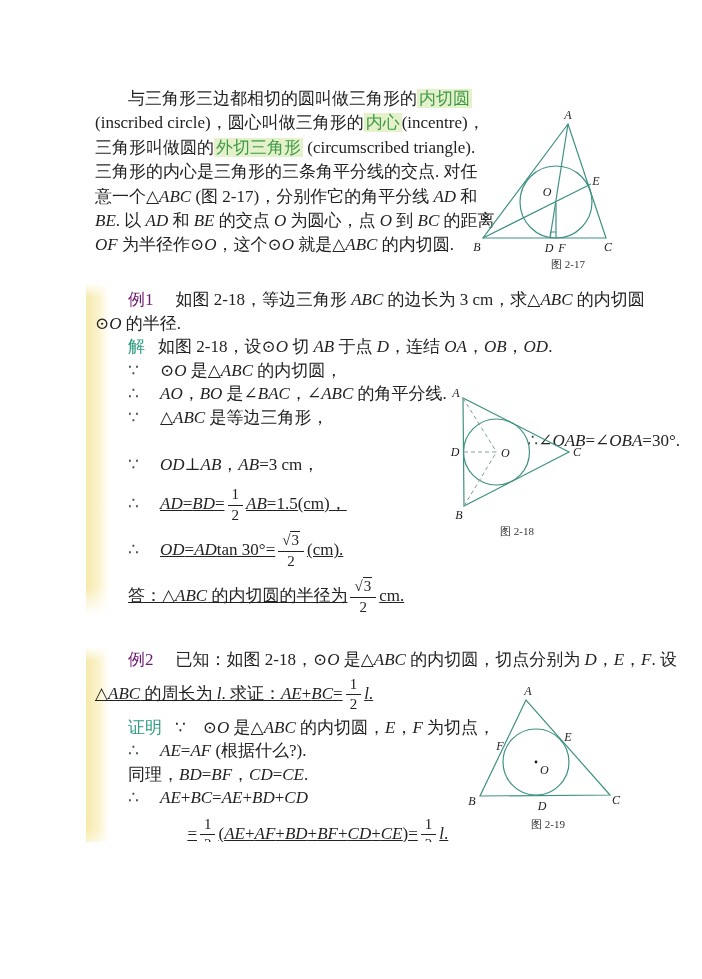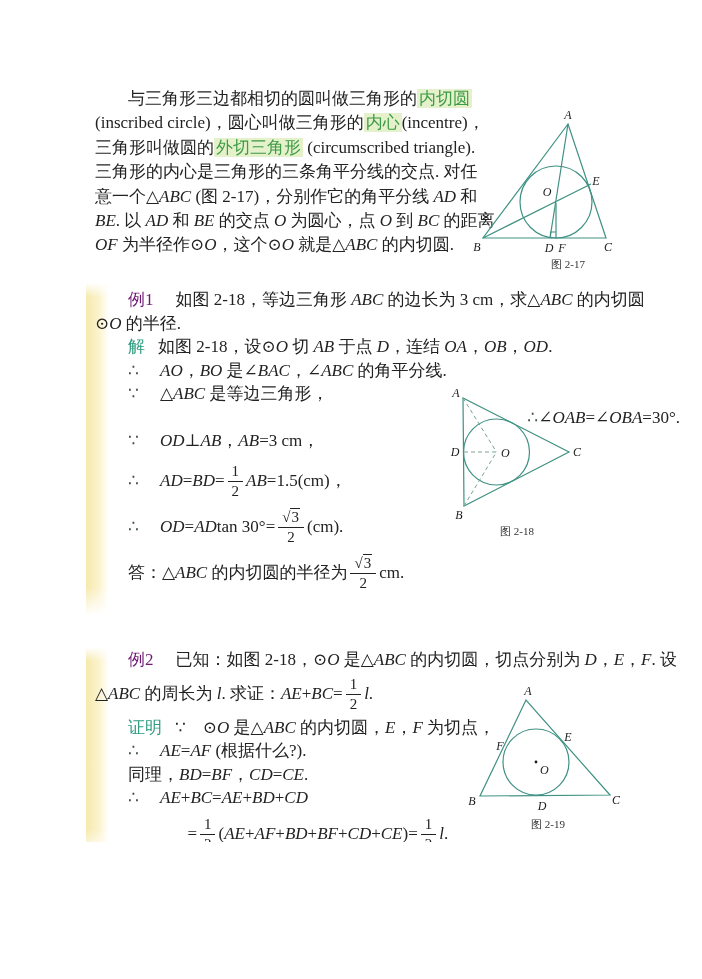--- a/index.html
+++ b/index.html
@@ -6,21 +6,21 @@
   .page{position:relative;width:702px;height:842px;background:#fff;overflow:hidden;
         font-family:"Liberation Serif","DejaVu Serif",serif;color:#222;}
   .textblock{position:absolute;width:585px;}
   .line{height:23.5px;line-height:23.5px;font-size:17px;white-space:nowrap;}
   #intro .line{height:24.4px;line-height:24.4px;}
   .lead{display:inline-block;width:32px;color:#3c4a46;}
   .i{font-style:italic;}
   .hl{color:#3e9b46;background:#e4f1cb;padding:0 2px;}
   .exlab{color:#701a75;margin-right:22px;}
   .sollab{color:#2c9c80;margin-right:13px;}
-  .eq{height:44px;line-height:44px;}
+  .eq{height:44px;line-height:44px;text-decoration:underline;}
   .h48{height:48px;line-height:48px;}
   .mt6{margin-top:6px;}
   .mt4{margin-top:0;}
   .frac{display:inline-block;vertical-align:middle;text-align:center;font-size:15px;
         line-height:1.15;margin:0 3px;}
   .frac .fn{display:block;border-bottom:1.3px solid #222;padding:0 4px 1px 4px;}
   .frac .fd{display:block;padding-top:1px;}
   .rsign{font-style:normal;}
   .rval{border-top:1.3px solid #222;padding:0 1px;}
   .strip{position:absolute;width:23px;
@@ -62,20 +62,21 @@
       <div class="line"><span>三角形叫做圆的</span><span class="hl">外切三角形</span><span> (circumscribed triangle).</span></div>
       <div class="line"><span>三角形的内心是三角形的三条角平分线的交点. 对任</span></div>
       <div class="line"><span>意一个△</span><span class="i">ABC</span><span> (图 2-17)，分别作它的角平分线 </span><span class="i">AD</span><span> 和</span></div>
       <div class="line"><span class="i">BE</span><span>. 以 </span><span class="i">AD</span><span> 和 </span><span class="i">BE</span><span> 的交点 </span><span class="i">O</span><span> 为圆心，点 </span><span class="i">O</span><span> 到 </span><span class="i">BC</span><span> 的距离</span></div>
       <div class="line"><span class="i">OF</span><span> 为半径作⊙</span><span class="i">O</span><span>，这个⊙</span><span class="i">O</span><span> 就是△</span><span class="i">ABC</span><span> 的内切圆.</span></div>
     </div>
   <div id="ex1" class="textblock" style="left:95px;top:288px;">
       <div class="line" style="padding-left: 33px;"><span class="exlab">例1</span><span>如图 2-18，等边三角形 </span><span class="i">ABC</span><span> 的边长为 3 cm，求△</span><span class="i">ABC</span><span> 的内切圆</span></div>
       <div class="line"><span>⊙</span><span class="i">O</span><span> 的半径.</span></div>
       <div class="line" style="padding-left: 33px;"><span class="sollab">解</span><span>如图 2-18，设⊙</span><span class="i">O</span><span> 切 </span><span class="i">AB</span><span> 于点 </span><span class="i">D</span><span>，连结 </span><span class="i">OA</span><span>，</span><span class="i">OB</span><span>，</span><span class="i">OD</span><span>.</span></div>
+      <div class="line" style="padding-left: 33px;"><span class="lead">∵</span><span>⊙</span><span class="i">O</span><span> 是△</span><span class="i">ABC</span><span> 的内切圆，</span></div>
       <div class="line" style="padding-left: 33px;"><span class="lead">∴</span><span class="i">AO</span><span>，</span><span class="i">BO</span><span> 是∠</span><span class="i">BAC</span><span>，∠</span><span class="i">ABC</span><span> 的角平分线.</span></div>
       <div class="line" style="padding-left: 33px;"><span class="lead">∵</span><span>△</span><span class="i">ABC</span><span> 是等边三角形，</span></div>
       <div class="line" style="padding-left: 33px; text-align: right;"><span class="lead">∴</span><span>∠</span><span class="i">OAB</span><span>=∠</span><span class="i">OBA</span><span>=30°.</span></div>
       <div class="line" style="padding-left: 33px;"><span class="lead">∵</span><span class="i">OD</span><span>⊥</span><span class="i">AB</span><span>，</span><span class="i">AB</span><span>=3 cm，</span></div>
       <div class="line eq mt6" style="padding-left: 33px;"><span class="lead">∴</span><span class="i">AD</span><span>=</span><span class="i">BD</span><span>=</span><span class="frac"><span class="fn">1</span><span class="fd">2</span></span><span class="i">AB</span><span>=1.5(cm)，</span></div>
       <div class="line eq h48 mt4" style="padding-left: 33px;"><span class="lead">∴</span><span class="i">OD</span><span>=</span><span class="i">AD</span><span>tan 30°=</span><span class="frac"><span class="fn"><span class="rsign">√</span><span class="rval">3</span></span><span class="fd">2</span></span><span>(cm).</span></div>
       <div class="line eq" style="padding-left: 33px;"><span>答：△</span><span class="i">ABC</span><span> 的内切圆的半径为</span><span class="frac"><span class="fn"><span class="rsign">√</span><span class="rval">3</span></span><span class="fd">2</span></span><span>cm.</span></div>
     </div>
   <div id="ex2" class="textblock" style="left:95px;top:648px;">
       <div class="line" style="padding-left: 33px;"><span class="exlab">例2</span><span>已知：如图 2-18，⊙</span><span class="i">O</span><span> 是△</span><span class="i">ABC</span><span> 的内切圆，切点分别为 </span><span class="i">D</span><span>，</span><span class="i">E</span><span>，</span><span class="i">F</span><span>. 设</span></div>

